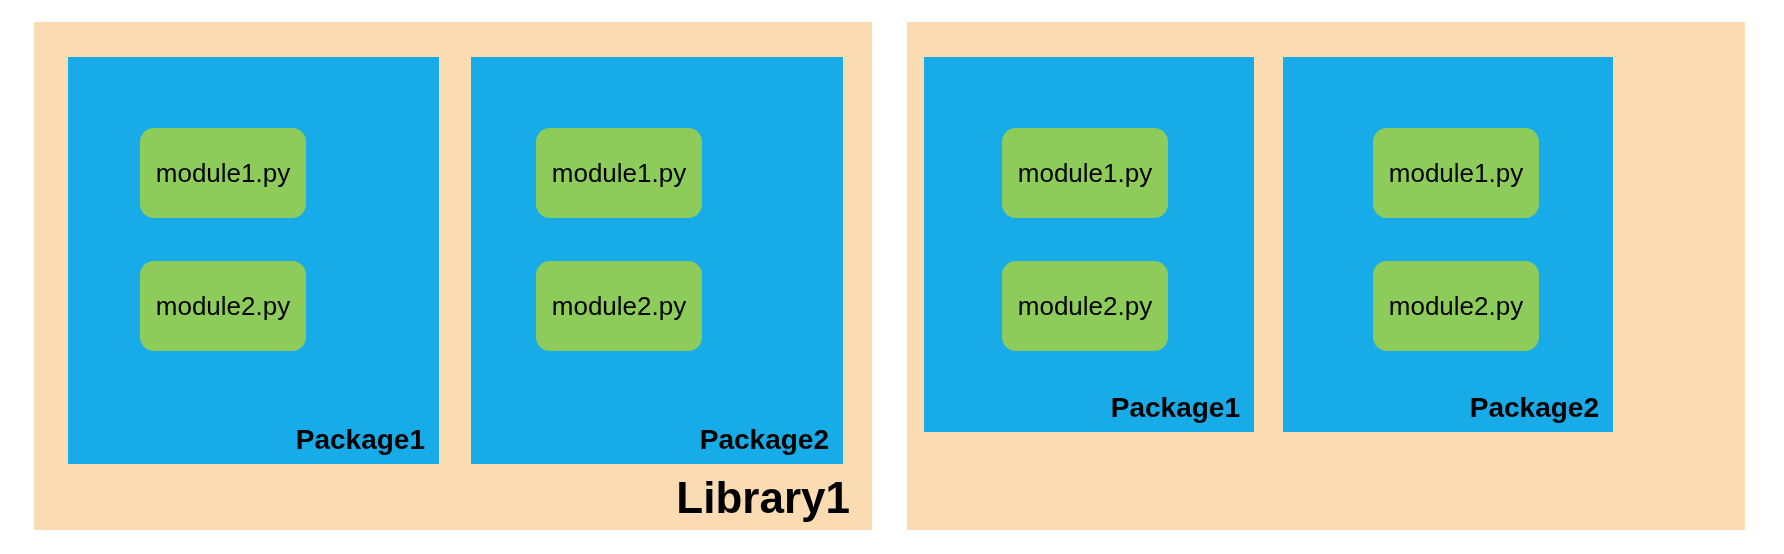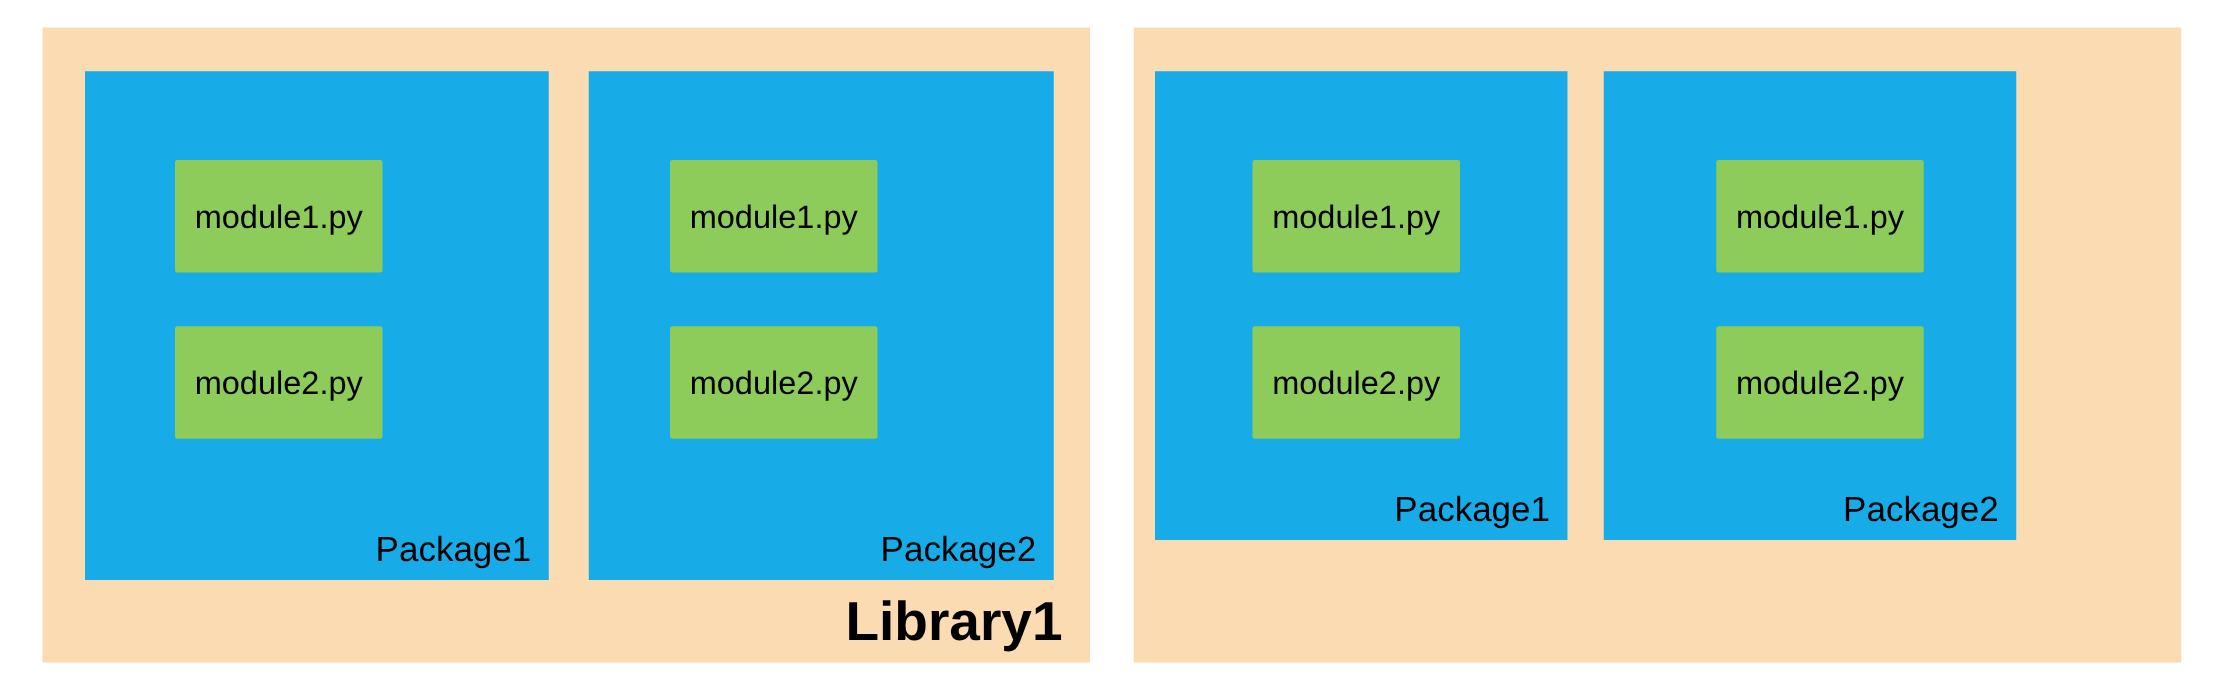--- a/index.html
+++ b/index.html
@@ -43,30 +43,30 @@
     position: absolute;
     background: #17ace8;
     box-sizing: border-box;
   }
 
   .package-label {
     position: absolute;
     right: 14px;
     bottom: 8px;
     font-size: 28px;
-    font-weight: normal;
+    font-weight: bold;
     color: #000000;
     white-space: nowrap;
     line-height: 1.1;
   }
 
   .module {
     position: absolute;
     background: #8dcc5a;
-    border-radius: 2px;
+    border-radius: 14px;
     display: flex;
     align-items: center;
     justify-content: center;
     box-sizing: border-box;
   }
 
   .module-label {
     font-size: 26px;
     color: #000000;
     white-space: nowrap;

